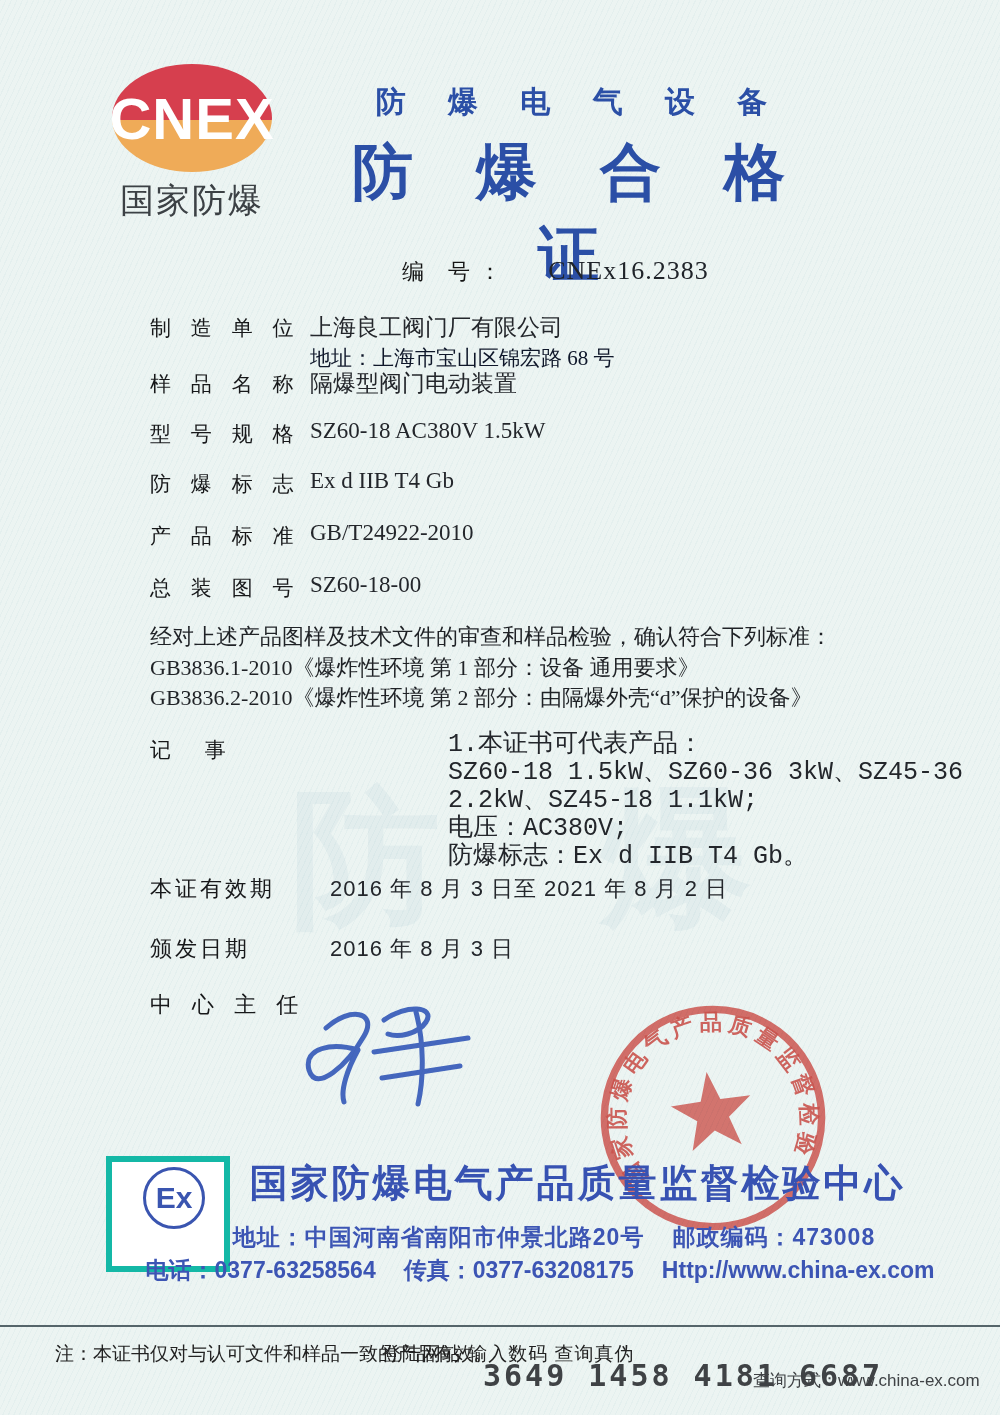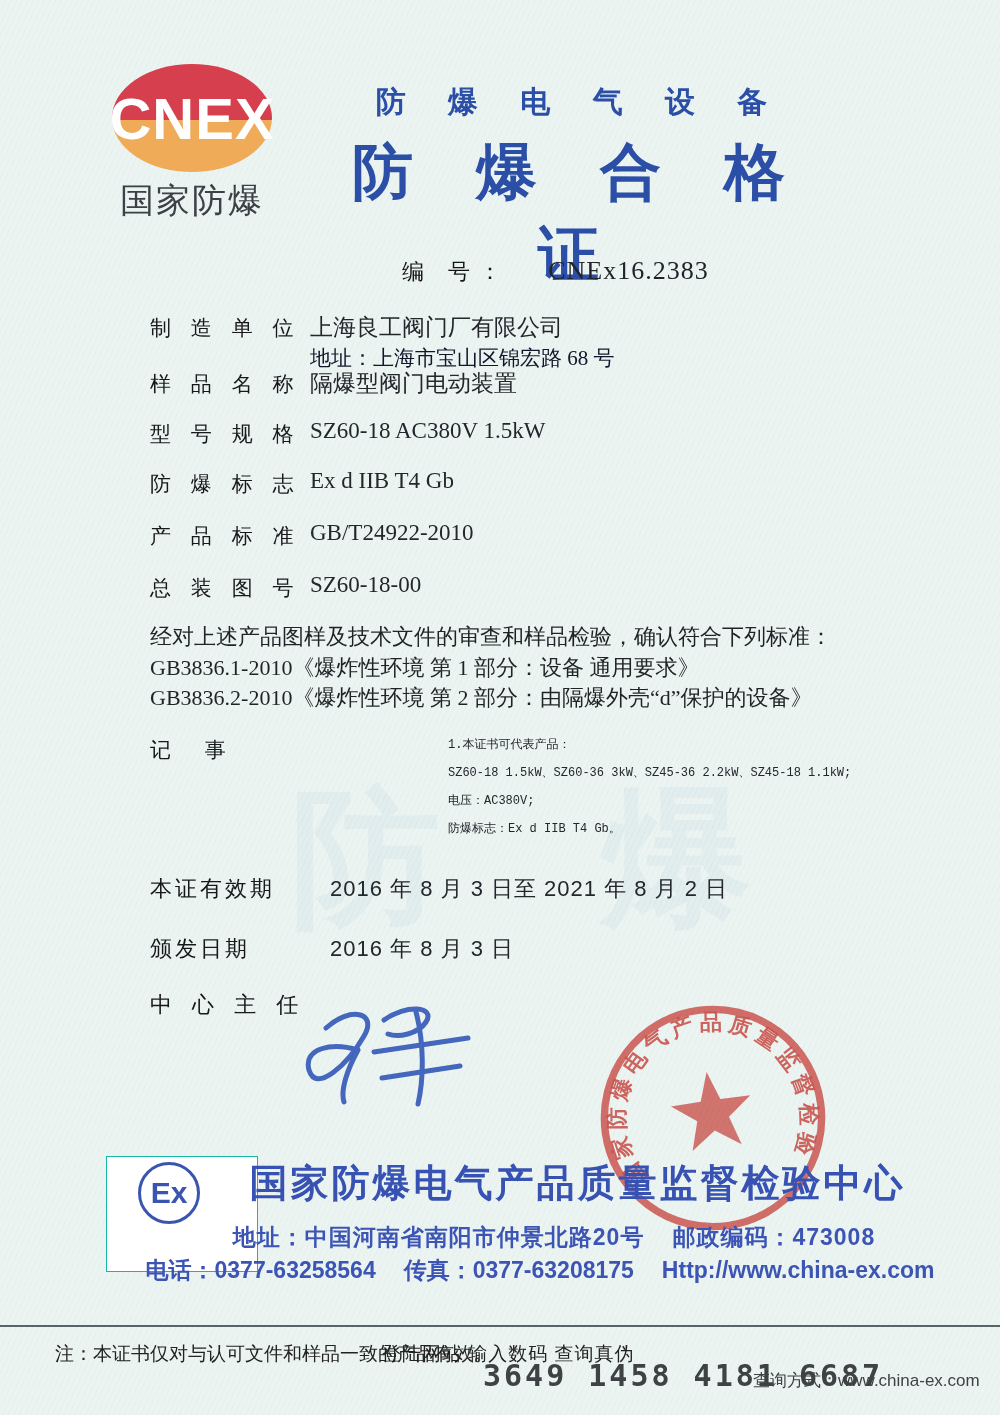--- a/index.html
+++ b/index.html
@@ -55,34 +55,34 @@
   .f-label{ left:150px; font-size:21px; color:#17181a; letter-spacing:7px; font-weight:500; }
   .f-value{ left:310px; font-family:"Liberation Serif","DejaVu Serif",serif; font-size:23px; color:#23262b; }
   .f-sub  { left:310px; font-family:Liberation Serif, serif; font-size:21px; color:#0f172a; }
 
   
   .para{ left:150px; width:730px; font-family:"Liberation Serif","DejaVu Serif",serif;
          font-size:22px; color:#1f2226; line-height:30px; }
 
   
   .remark-lines{ left:448px; top:731px; font-family:"Liberation Mono","DejaVu Sans Mono",monospace;
-                 font-size:12px; color:#23262b; line-height:28px; }
+                 font-size:25px; color:#23262b; line-height:28px; }
 
   
   .d-label{ left:150px; font-size:22px; color:#17181a; letter-spacing:3px; font-weight:500; }
   .d-value{ left:330px; font-size:22px; color:#23262b; letter-spacing:1px; }
 
   
   .signature{ left:288px; top:998px; mix-blend-mode:multiply; }
   .stamp{ left:597px; top:1002px; transform:rotate(-8deg); mix-blend-mode:multiply; opacity:.9; }
 
   
   .exlogo{
-    left:106px; top:1156px; width:152px; height:116px;
-    border:1px solid #14b8a6; background:#ffffff;
+    left:106px; top:1156px; width:124px; height:116px;
+    border:6px solid #14b8a6; background:#ffffff;
   }
   .exlogo .circle{
     position:absolute; left:31px; top:5px; width:62px; height:62px;
     border:3px solid #3a55b0; border-radius:50%; background:#fff; z-index:2;
     display:flex; align-items:center; justify-content:center;
     font-size:30px; font-weight:bold; color:#3a55b0;
   }
   .exlogo .bottomband{
     position:absolute; left:0; bottom:0; width:100%; height:56px;
     background:#3a55b0; color:#ffffff; text-align:center; z-index:1;

